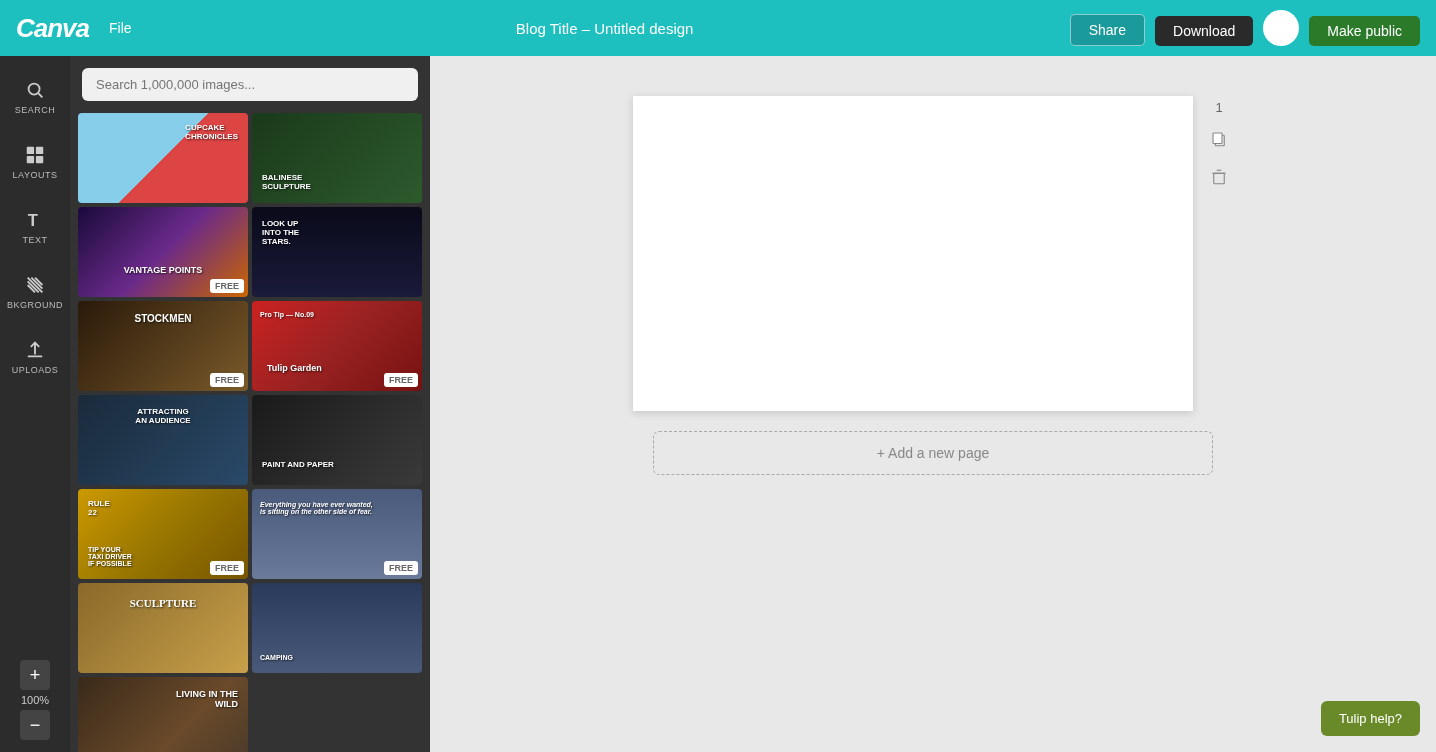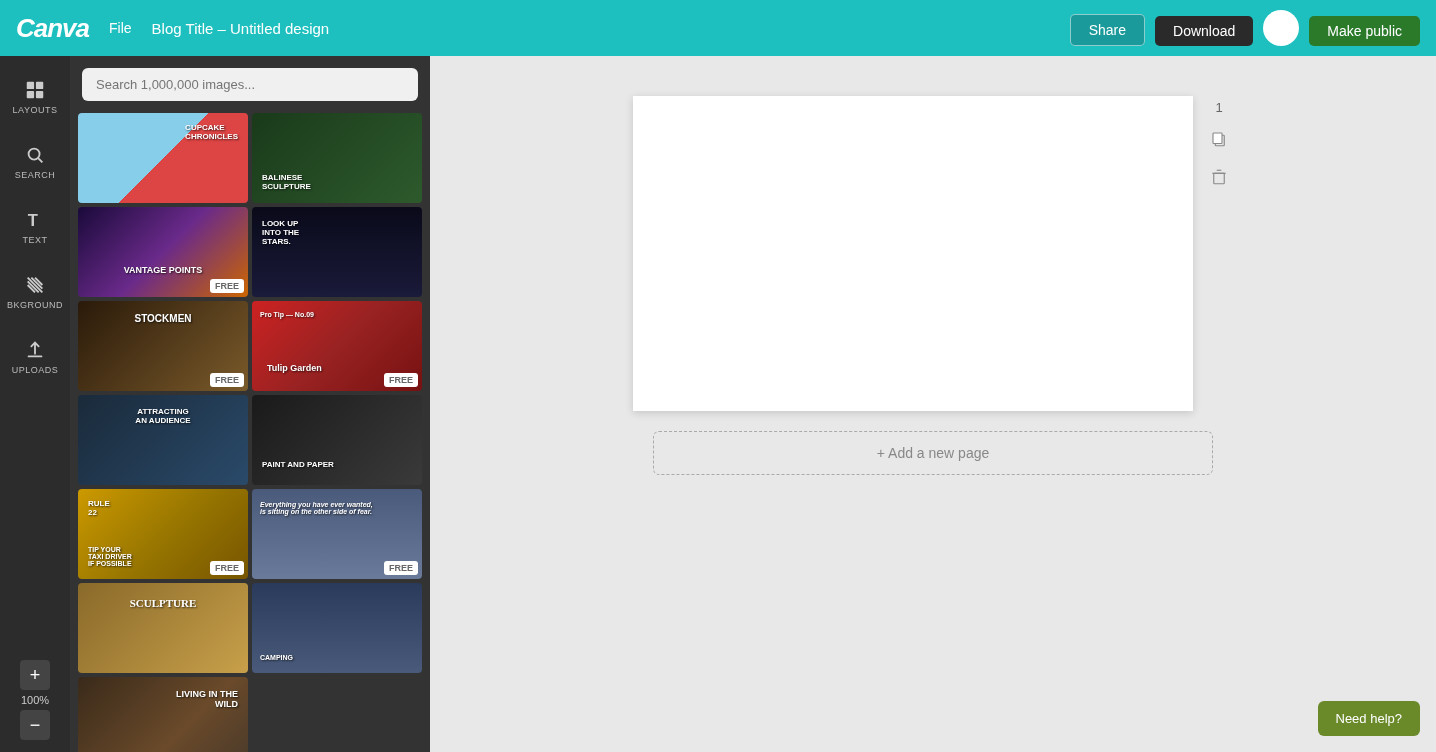--- a/index.html
+++ b/index.html
@@ -31,21 +31,21 @@
     .file-menu {
       color: white;
       font-size: 14px;
       cursor: pointer;
       padding: 4px 8px;
       border-radius: 4px;
     }
     .header-center {
       flex: 1;
       display: flex;
-      justify-content: flex-start;
+      justify-content: center;
       align-items: center;
     }
     .design-title {
       color: white;
       font-size: 15px;
       font-weight: 500;
     }
     .header-right {
       display: flex;
       align-items: flex-end;
@@ -306,33 +306,33 @@
     <div class="avatar"></div>
     <button class="btn-make-public">Make public</button>
   </div>
 </div>
 
 <div id="main">
 
   <div id="sidebar-icons">
     <div class="sidebar-icon-item">
       <svg viewBox="0 0 24 24" xmlns="http://www.w3.org/2000/svg">
+          <circle cx="11" cy="11" r="6" stroke="#ccc" stroke-width="2" fill="none"></circle>
+          <line x1="15.5" y1="15.5" x2="20" y2="20" stroke="#ccc" stroke-width="2"></line>
+        </svg>
+      <span class="label">SEARCH</span>
+    </div>
+    <div class="sidebar-icon-item">
+      <svg viewBox="0 0 24 24" xmlns="http://www.w3.org/2000/svg">
           <rect x="3" y="3" width="8" height="8" fill="#ccc" rx="1"></rect>
           <rect x="13" y="3" width="8" height="8" fill="#ccc" rx="1"></rect>
           <rect x="3" y="13" width="8" height="8" fill="#ccc" rx="1"></rect>
           <rect x="13" y="13" width="8" height="8" fill="#ccc" rx="1"></rect>
         </svg>
       <span class="label">LAYOUTS</span>
-    </div>
-    <div class="sidebar-icon-item">
-      <svg viewBox="0 0 24 24" xmlns="http://www.w3.org/2000/svg">
-          <circle cx="11" cy="11" r="6" stroke="#ccc" stroke-width="2" fill="none"></circle>
-          <line x1="15.5" y1="15.5" x2="20" y2="20" stroke="#ccc" stroke-width="2"></line>
-        </svg>
-      <span class="label">SEARCH</span>
     </div>
     <div class="sidebar-icon-item">
       <svg viewBox="0 0 24 24" xmlns="http://www.w3.org/2000/svg">
           <text x="4" y="19" font-size="18" font-weight="bold" fill="#ccc" font-family="Arial">T</text>
         </svg>
       <span class="label">TEXT</span>
     </div>
     <div class="sidebar-icon-item">
       <svg viewBox="0 0 24 24" xmlns="http://www.w3.org/2000/svg">
         <line x1="4" y1="4" x2="20" y2="20" stroke="#ccc" stroke-width="2"></line>
@@ -437,13 +437,13 @@
             <line x1="3" y1="7" x2="21" y2="7"></line>
           </svg>
         </button>
       </div>
     </div>
     <button class="add-page-btn">+ Add a new page</button>
   </div>
 
 </div>
 
-<div id="need-help">Need help?</div>
+<div id="need-help">Tulip help?</div>
 
 </body></html>

